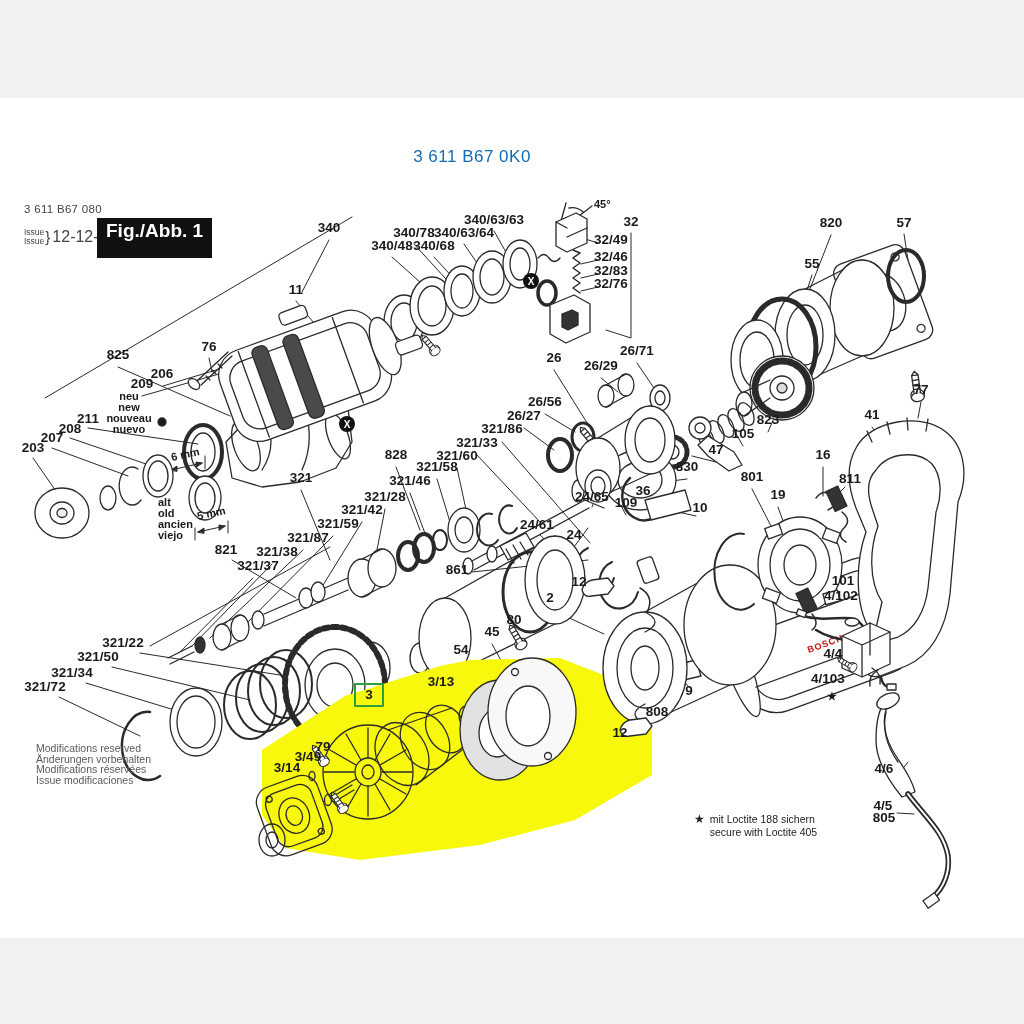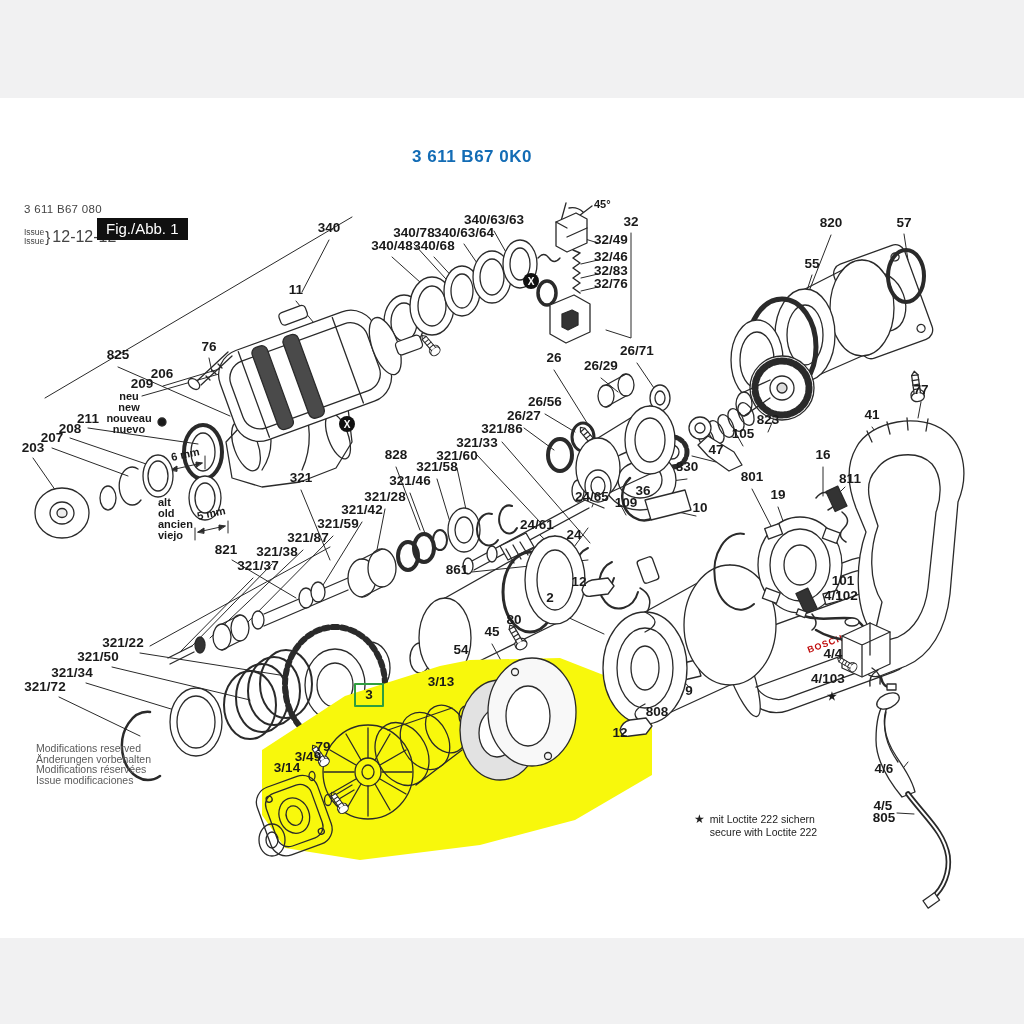--- a/index.html
+++ b/index.html
@@ -6,31 +6,31 @@
   body{
     width:1024px;height:1024px;position:relative;background:#fff;
     font-family:"Liberation Sans",sans-serif;overflow:hidden;
   }
   .band{position:absolute;left:0;width:100%;background:#f1f1f2}
   #band-top{top:0;height:98px}
   #band-bottom{top:938px;height:86px}
 
   #page-title{
     position:absolute;top:147px;left:0;width:944px;text-align:center;
-    color:#136cb5;font-weight:bold;font-size:17px;letter-spacing:.5px;
+    color:#136cb5;font-weight:normal;font-size:17px;letter-spacing:.5px;
   }
   #header-block{position:absolute;top:203px;left:24px;color:#3a3a3a;width:220px}
   .doc-number{font-size:11.5px;color:#444;letter-spacing:.3px}
   .issue-row{display:flex;align-items:flex-start;margin-top:13px}
   .issue-col{font-size:8.5px;line-height:9px;color:#444}
   .brace{font-size:15px;margin:0 2px 0 1px;color:#444}
   .issue-date{font-size:16px;color:#444}
   .fig-box{
     position:absolute;left:73px;top:15px;background:#101010;color:#fff;
-    font-weight:normal;font-size:15px;padding:2px 9px 3px 9px;white-space:nowrap;
+    font-weight:bold;font-size:19px;padding:2px 9px 16px 9px;white-space:nowrap;
   }
   #footer-left{position:absolute;left:36px;top:743px;font-size:10.5px;color:#5a5a5a;line-height:10.5px}
   #footnote{position:absolute;left:694px;top:813px;font-size:10.5px;color:#222;display:flex;gap:5px;align-items:flex-start}
   #footnote .star{font-size:12px;line-height:12px}
   #footnote .fn-lines{line-height:12.5px}
 
   svg#diagram{position:absolute;left:0;top:0}
   .part-label{font:bold 13.5px "Liberation Sans",sans-serif;fill:#1a1a1a;text-anchor:middle}
   .note-label{font:bold 11px "Liberation Sans",sans-serif;fill:#1a1a1a;text-anchor:middle}
   .xmark{font:bold 10px "Liberation Sans",sans-serif;fill:#fff;text-anchor:middle}
@@ -520,16 +520,16 @@
 <div id="footer-left">
   <div>Modifications reserved</div>
   <div>Änderungen vorbehalten</div>
   <div>Modifications réservées</div>
   <div>Issue modificaciones</div>
 </div>
 
 <div id="footnote">
   <span class="star">★</span>
   <span class="fn-lines">
-    <span>mit Loctite 222 sichern</span><br>
-    <span>secure with Loctite 222</span>
+    <span>mit Loctite 188 sichern</span><br>
+    <span>secure with Loctite 405</span>
   </span>
 </div>
 
 </body></html>

